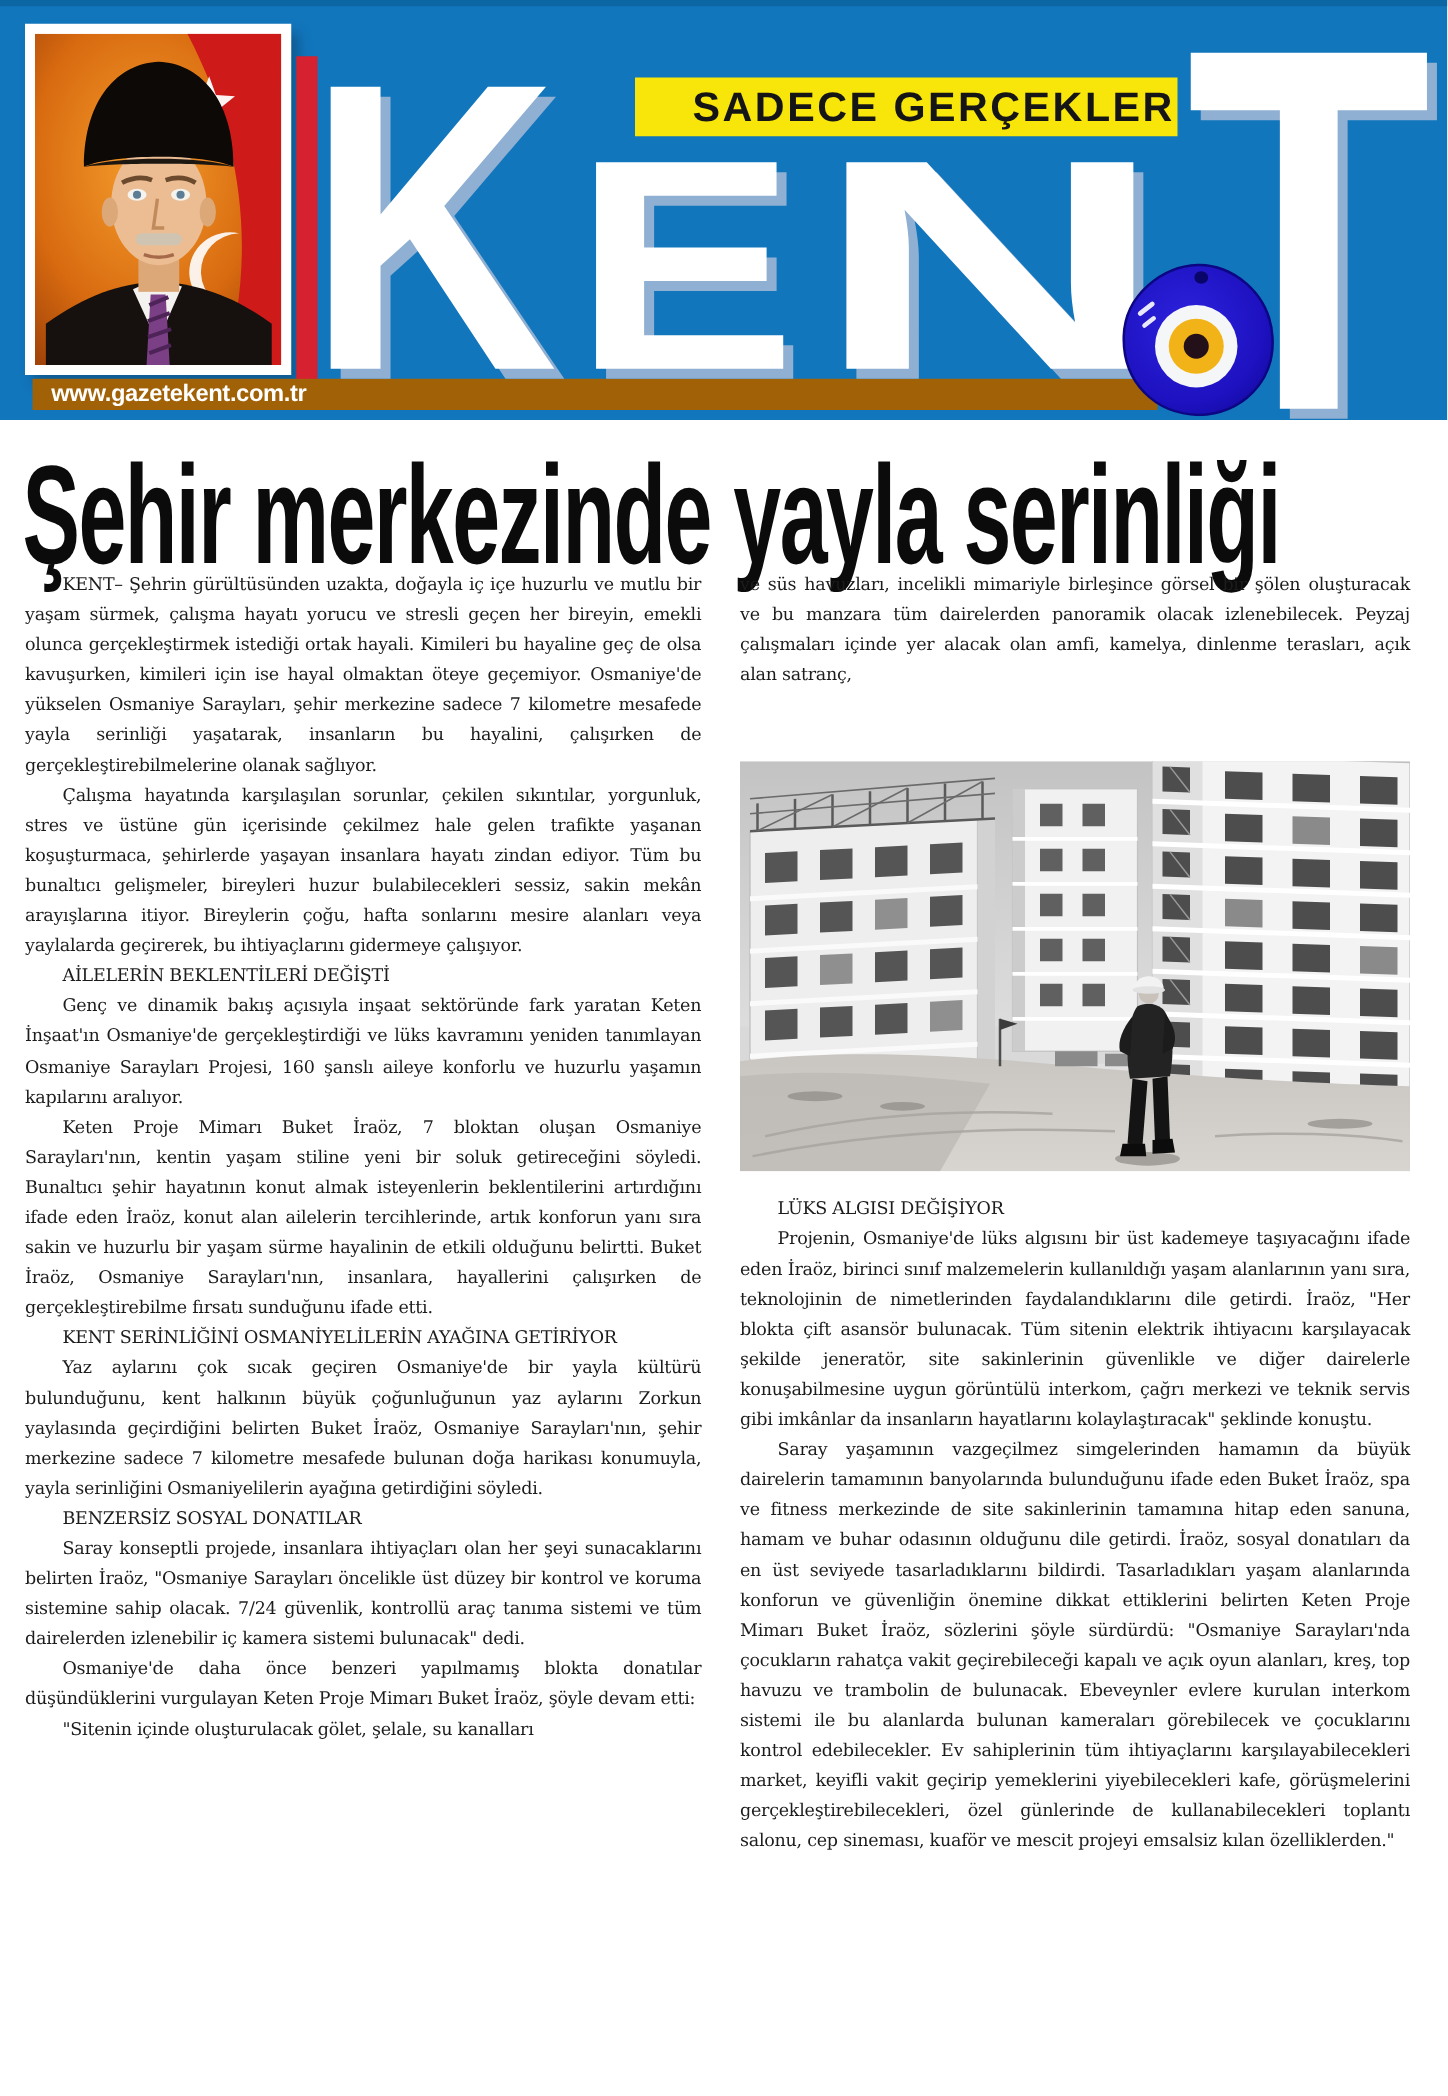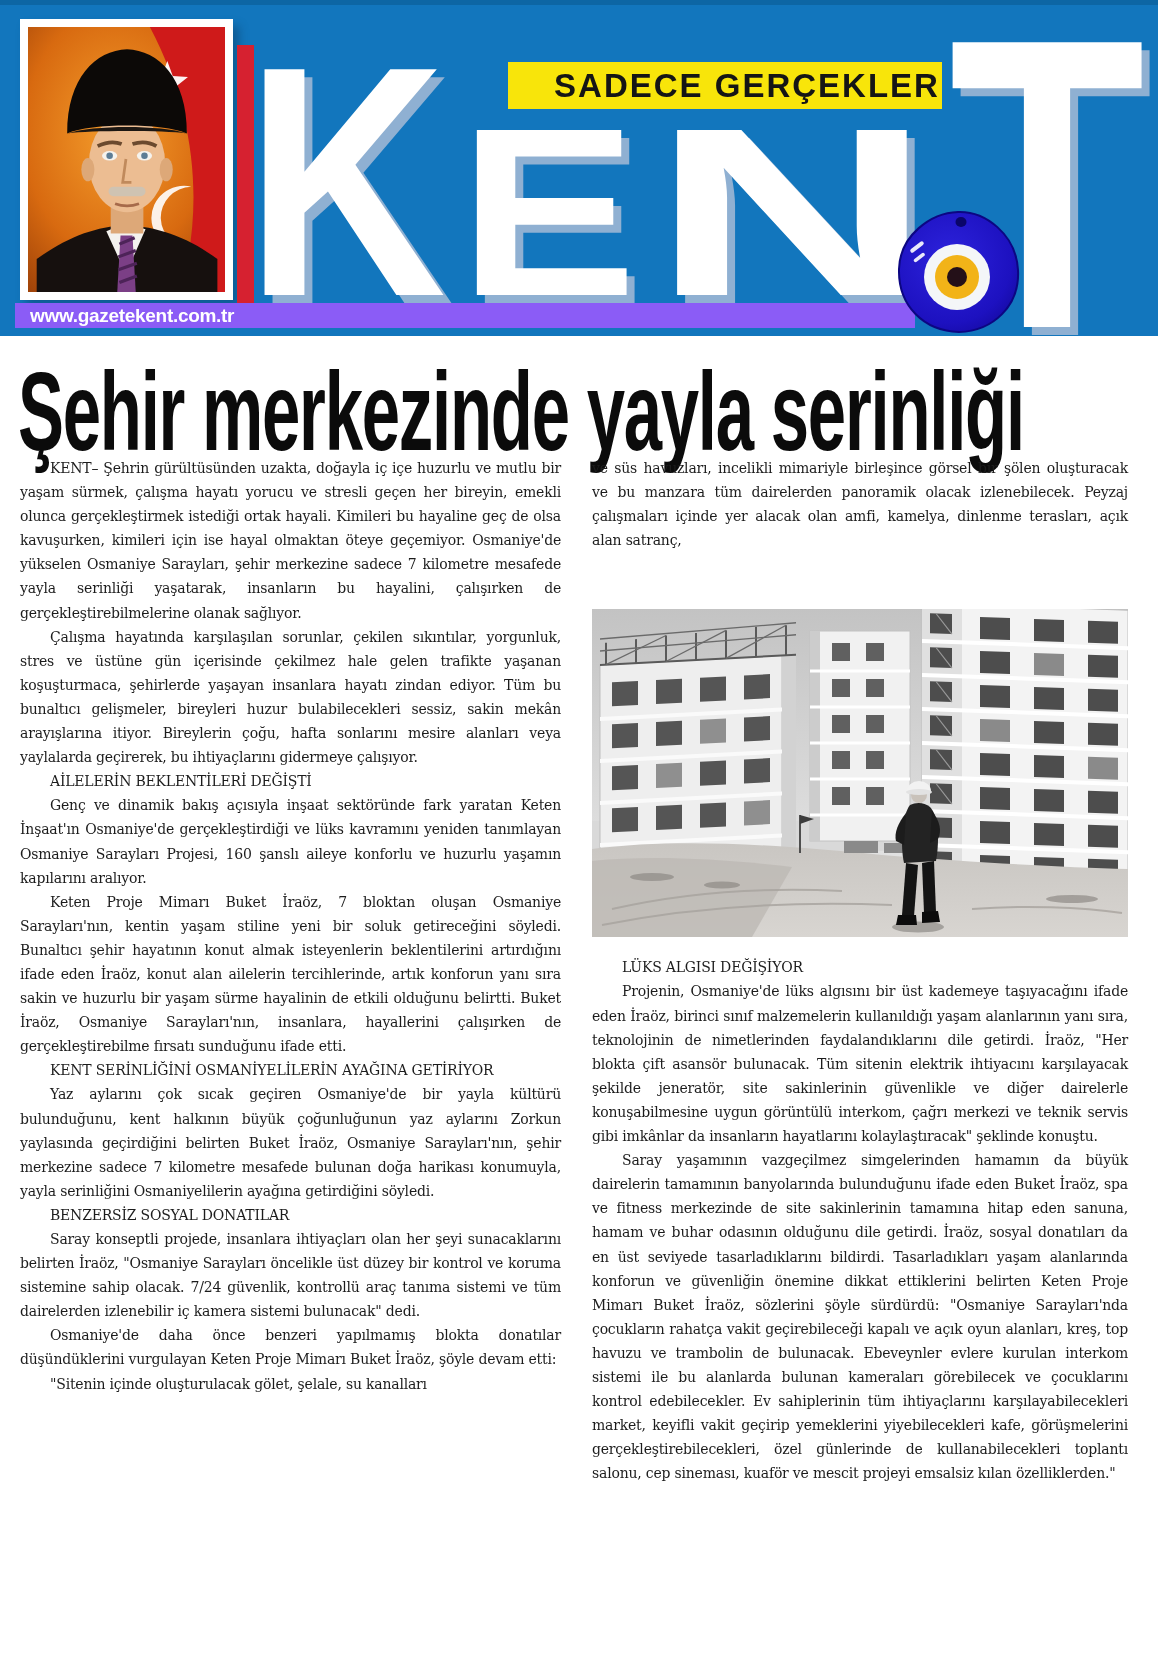--- a/index.html
+++ b/index.html
@@ -6,21 +6,21 @@
   .page{position:relative;width:1158px;height:1677px;background:#ffffff;overflow:hidden;
         font-family:"DejaVu Serif",serif;}
 
   
   .masthead{position:absolute;left:0;top:0;width:1158px;height:336px;background:#1276bd;
             border-top:5px solid #0d66a4;box-sizing:border-box;}
   .portrait-frame{position:absolute;left:20px;top:14px;width:197px;height:265px;background:#ffffff;
                   padding:8px;box-shadow:6px 7px 9px rgba(10,40,70,.35);}
   .portrait-frame svg{display:block;width:100%;height:100%;}
   .red-bar{position:absolute;left:237px;top:40px;width:17px;height:260px;background:#d62130;}
-  .url-strip{position:absolute;left:15px;top:298px;width:900px;height:25px;background:#8b5cf6;}
+  .url-strip{position:absolute;left:26px;top:298px;width:900px;height:25px;background:#a16207;}
   .url-strip span{display:block;padding-left:15px;font:bold 19px/25px "Liberation Sans",sans-serif;
                   color:#ffffff;letter-spacing:-.3px;}
   .logo-svg{position:absolute;left:243px;top:22px;width:905px;height:302px;overflow:visible;}
   .logo-svg text{font-family:"Liberation Sans",sans-serif;font-weight:bold;}
   .tagline{position:absolute;left:508px;top:57px;width:390px;height:47px;background:#f8e50a;
            display:flex;align-items:center;justify-content:center;padding-left:44px;}
   .tagline span{font:bold 33px/1 "Liberation Sans",sans-serif;color:#151515;letter-spacing:2px;}
   .evil-eye{position:absolute;left:893px;top:204px;width:130px;height:124px;}
 
   

